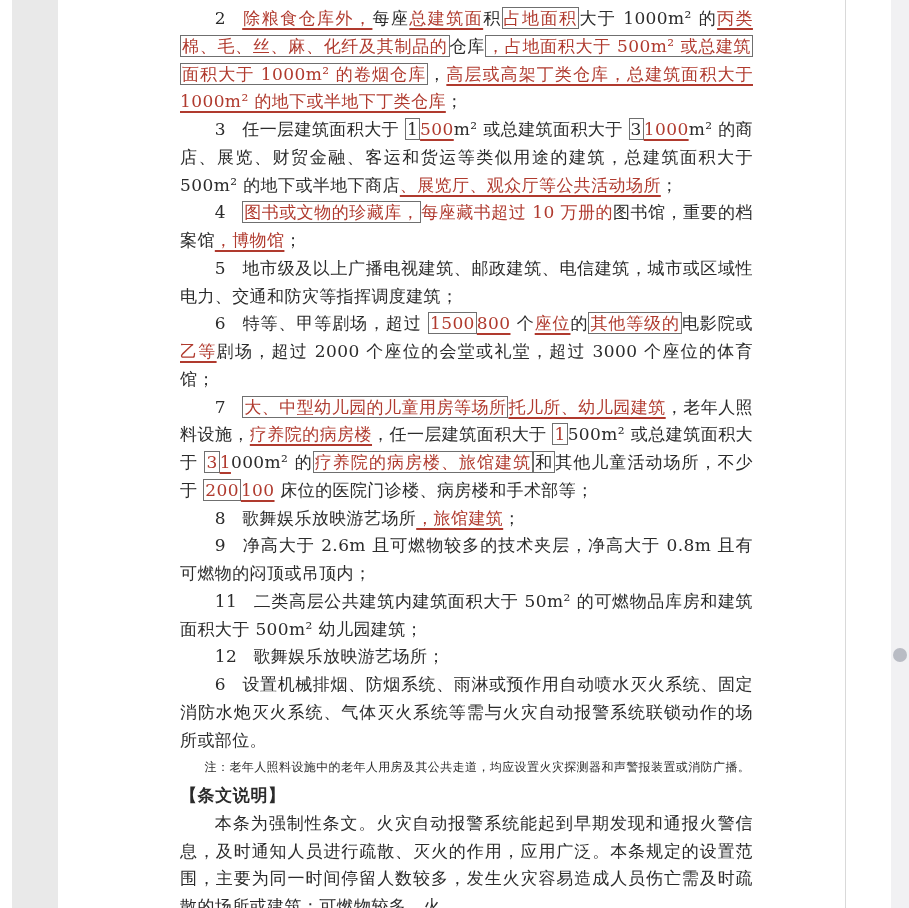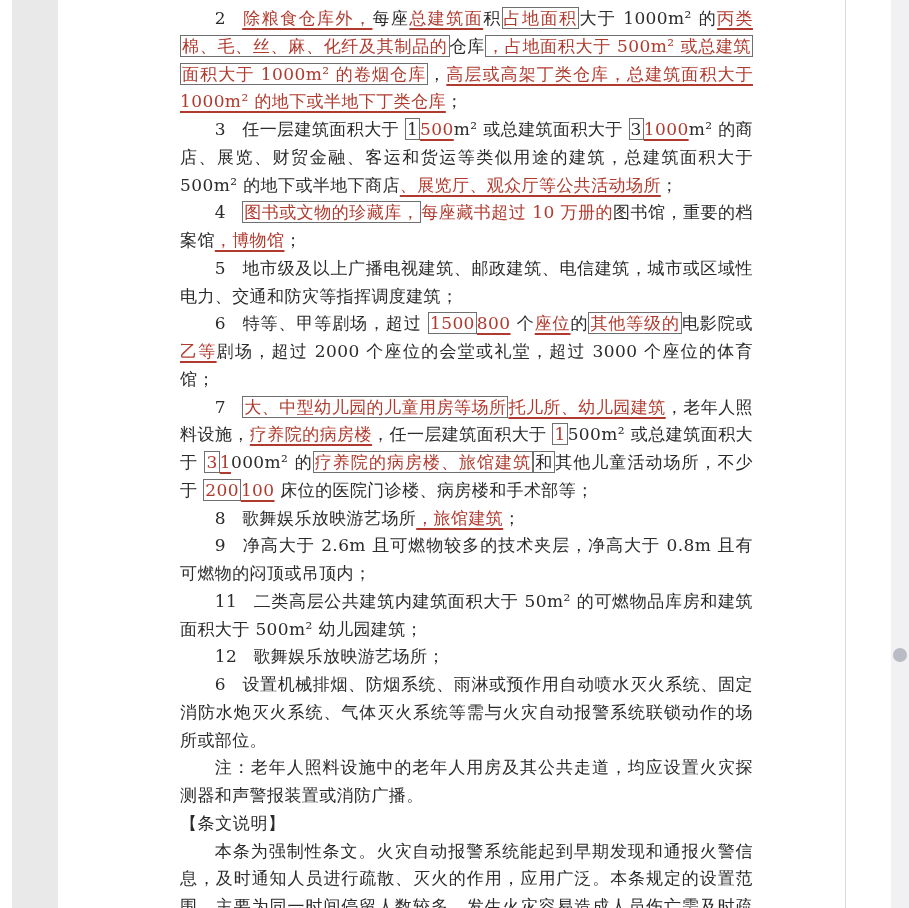--- a/index.html
+++ b/index.html
@@ -26,23 +26,23 @@
   .scroll-thumb{
     position:absolute;left:2px;top:648px;width:14px;height:14px;
     border-radius:50%;background:var(--thumb,#b9bcc4);
   }
   .para{
     margin:0;text-indent:2.05em;
     font-size:17px;line-height:27.75px;
     color:var(--ink,#2b2b2b);
     text-align:justify;letter-spacing:0.4px;
   }
-  .para.note{font-size:17px;}
+  .para.note{font-size:12px;}
   .para.heading{
-    text-indent:0;font-weight:normal;
+    text-indent:0;font-weight:bold;
     font-family:"DejaVu Sans","Liberation Sans",sans-serif;
     letter-spacing:0.6px;
   }
   .run-num{margin-right:0.95em;}
   .run-r,.run-ru,.run-rb{color:var(--red,#b03a2e);}
   .run-ru{
     text-decoration:underline;
     text-underline-offset:4px;
     text-decoration-thickness:1.5px;
   }

